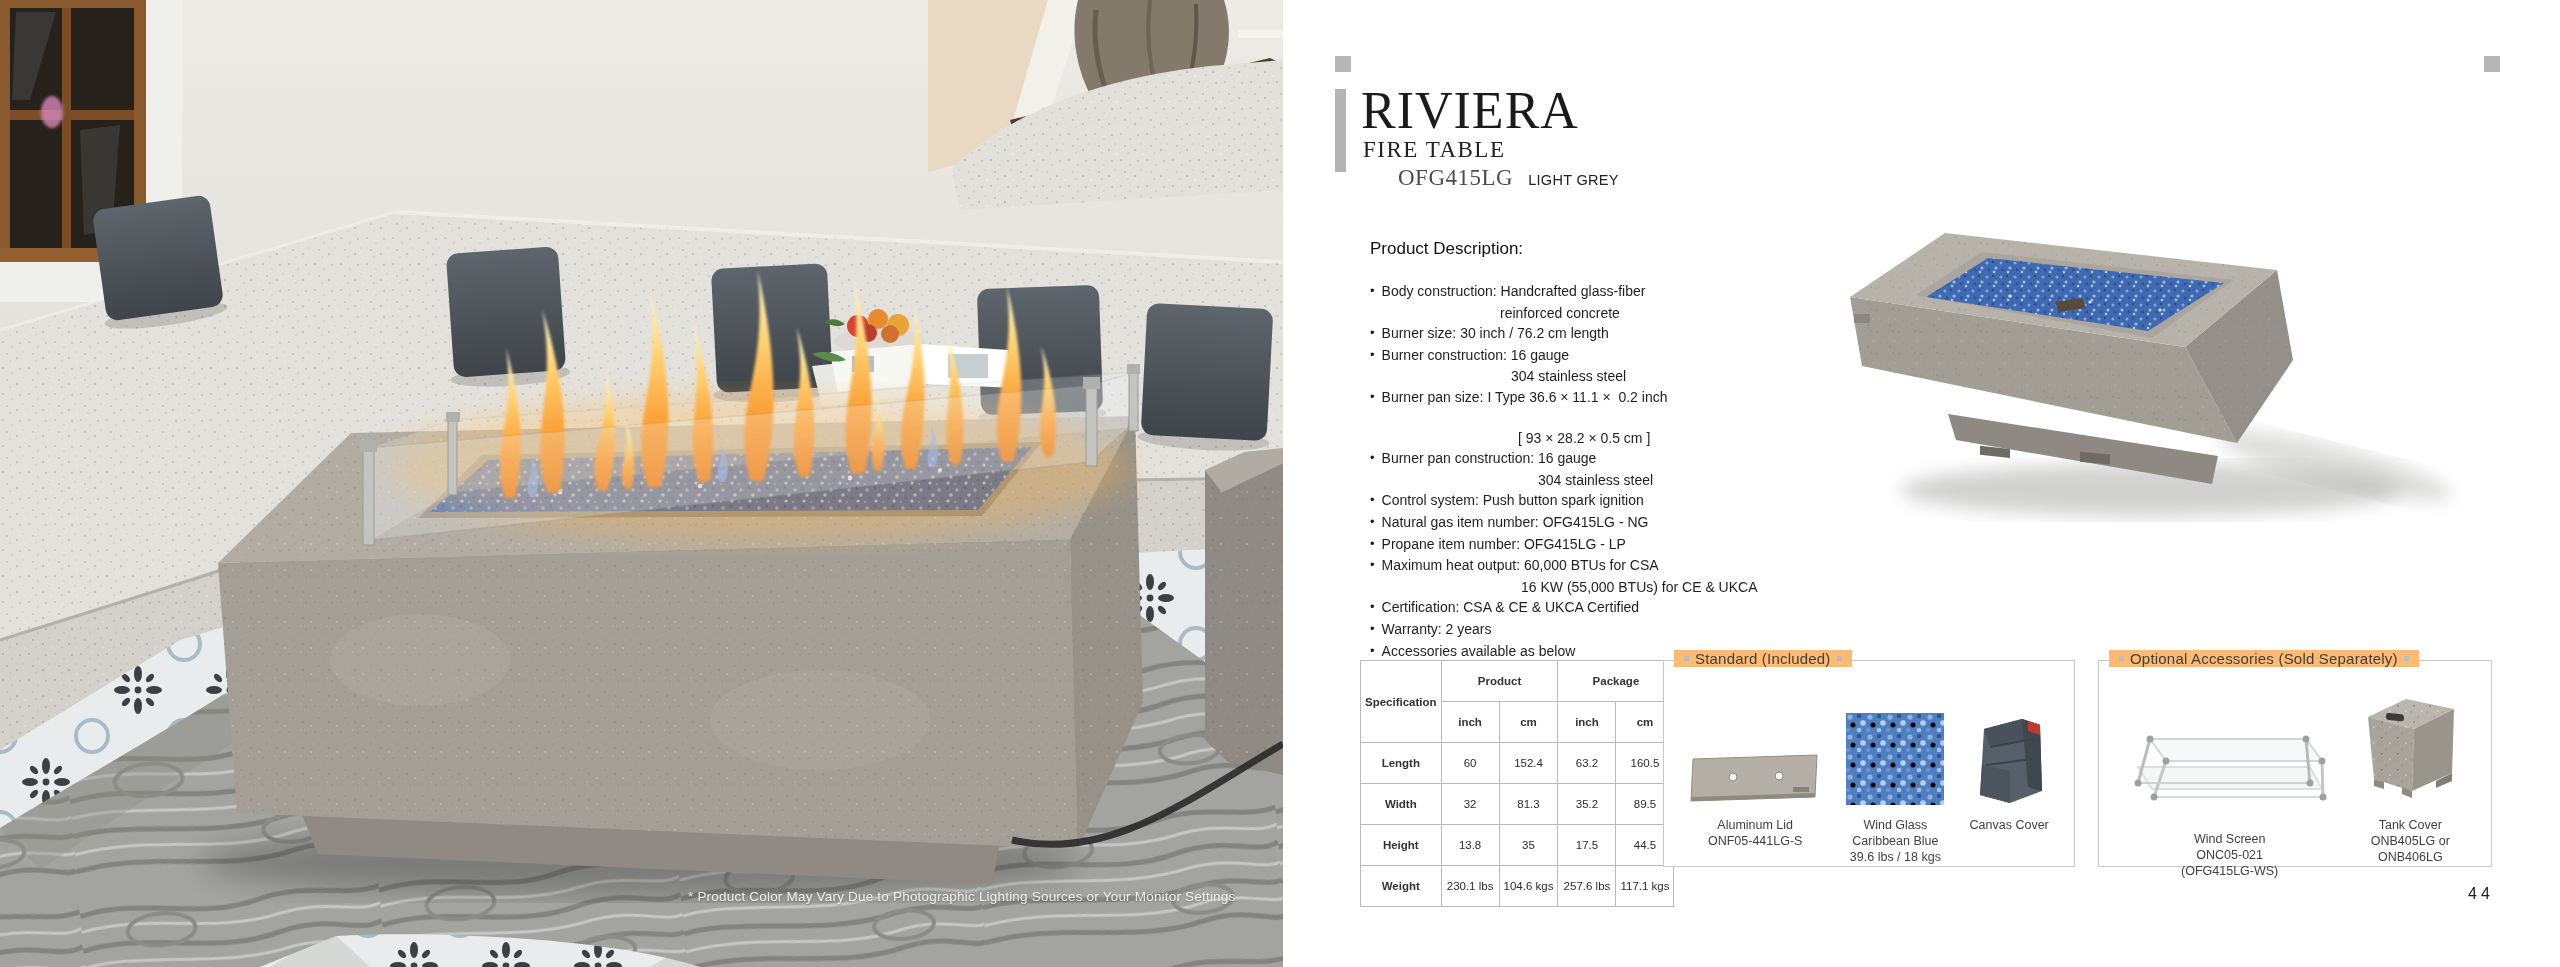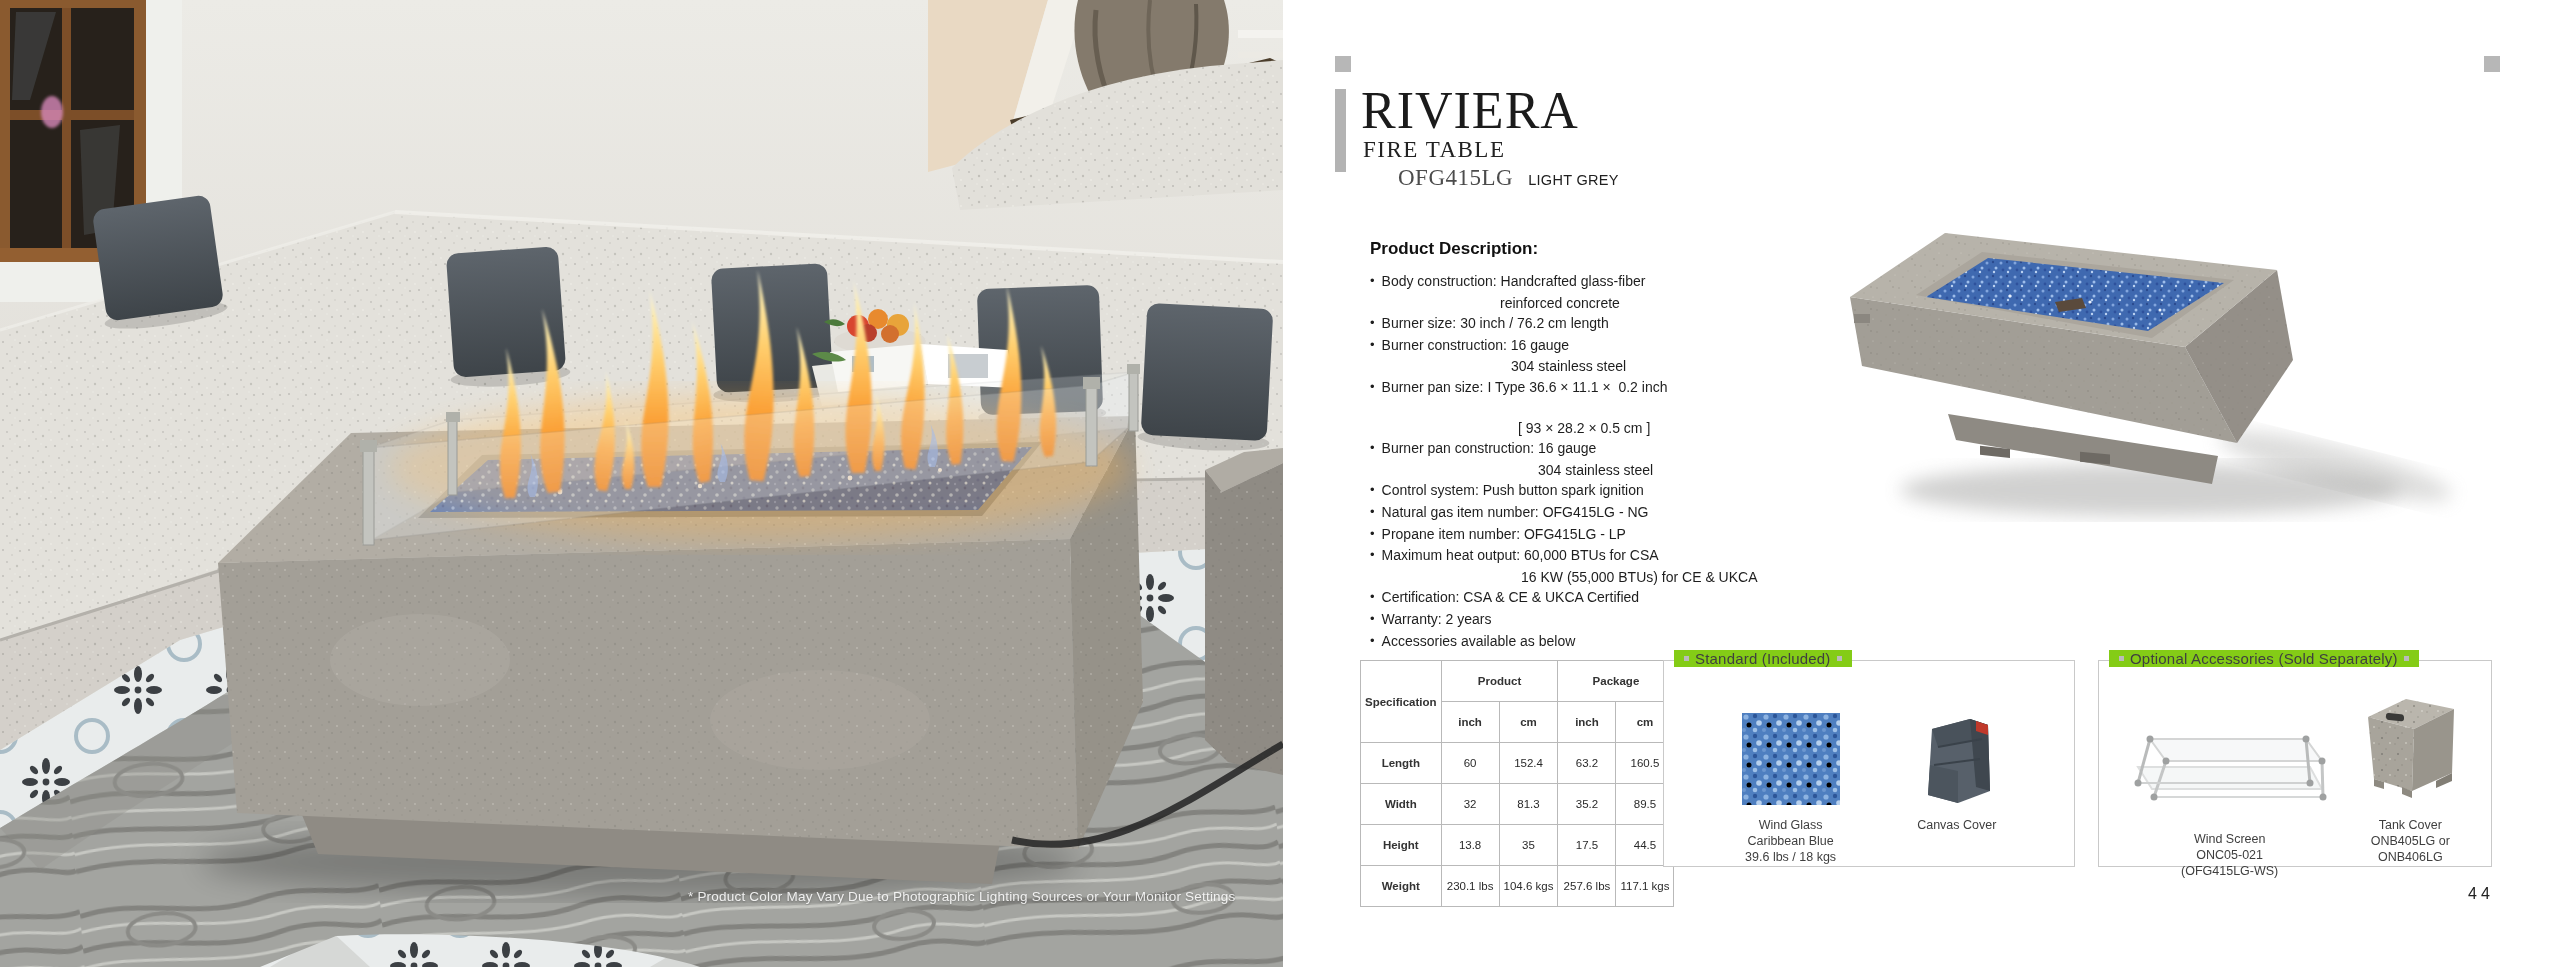--- a/index.html
+++ b/index.html
@@ -13,36 +13,36 @@
   .deco-square{position:absolute;width:16px;height:16px;background:#b7b7b7;}
   #title-bar{position:absolute;left:1335px;top:89px;width:11px;height:83px;background:#b3b3b3;}
   #title{position:absolute;left:1361px;top:84px;font-family:"Liberation Serif",serif;
          font-size:52px;line-height:54px;color:#1b1b1b;letter-spacing:1px;}
   #subtitle{position:absolute;left:1363px;top:137px;font-family:"Liberation Serif",serif;
          font-size:23px;letter-spacing:1.5px;color:#222;}
   #sku-row{position:absolute;left:1363px;top:165px;display:flex;align-items:baseline;margin-left:35px;}
   #sku{font-family:"Liberation Serif",serif;font-size:23px;color:#4c4c4c;letter-spacing:.5px;}
   #color-name{font-size:14.5px;color:#202020;margin-left:15px;letter-spacing:.3px;}
   #desc{position:absolute;left:1370px;top:239px;width:440px;}
-  #desc-heading{font-weight:bold;font-size:17px;margin-bottom:12px;color:#111;}
+  #desc-heading{font-weight:normal;font-size:17px;margin-bottom:22px;color:#111;}
   .dline{font-size:14px;line-height:20.6px;color:#1e1e1e;white-space:pre;}
   .b::before{content:"•";margin-right:7px;font-size:13px;position:relative;top:-1px;color:#1e1e1e;}
   .p130{padding-left:130px;} .p141{padding-left:141px;} .p148{padding-left:148px;margin-top:19px;}
   .p168{padding-left:168px;} .p151{padding-left:151px;}
   
   #spec{position:absolute;left:1360px;top:660px;border-collapse:collapse;}
   #spec td{border:1px solid #b9b9b9;font-size:11.5px;text-align:center;padding:9px 4px;
            height:22px;color:#2a2a2a;min-width:49px;}
   #spec td.hd{font-weight:bold;color:#333;}
   #spec td.lbl{font-weight:bold;color:#333;width:66px;}
   
   .acc-box{position:absolute;border:1px solid #c9c9c9;background:#fff;}
   #std-box{left:1663px;top:660px;width:410px;height:205px;}
   #opt-box{left:2098px;top:660px;width:392px;height:205px;}
-  .legend{position:absolute;top:-11px;left:10px;background:#84cc16;padding:0 4px;font-size:15px;
+  .legend{position:absolute;top:-11px;left:10px;background:#fdba74;padding:0 4px;font-size:15px;
           color:#3f3f3f;letter-spacing:.2px;display:flex;align-items:center;}
   .legend::before,.legend::after{content:"";display:inline-block;width:5px;height:5px;
           background:#bbbbbb;margin:0 6px;}
   .acc-items{display:flex;width:100%;height:100%;justify-content:space-evenly;align-items:flex-start;padding-top:22px;box-sizing:border-box;}
   .acc-item{display:flex;flex-direction:column;align-items:center;}
   .img-slot{height:122px;display:flex;align-items:flex-end;justify-content:center;}
   .cap{font-size:12.5px;line-height:16px;color:#3f3f3f;text-align:center;margin-top:12px;}
   #page-number{position:absolute;left:2468px;top:885px;font-size:16px;letter-spacing:4px;color:#222;}
   #render{position:absolute;left:1830px;top:218px;}
 </style>
@@ -417,20 +417,35 @@
     <td>117.1 kgs</td>
   </tr>
 </tbody>
     </table>
 
 <div id="std-box" class="acc-box">
   <span class="legend">Standard (Included)</span>
   <div class="acc-items">
     <div class="acc-item">
       <div class="img-slot">
+        <svg width="132" height="52" viewBox="0 0 132 52">
+          <polygon points="4,6 128,2 126,44 2,48" fill="#b3afa6" stroke="#918d84" stroke-width="1"></polygon>
+          <polygon points="2,44 126,40 126,44 2,48" fill="#8e8a81"></polygon>
+          <circle cx="44" cy="24" r="4" fill="#f3f2ee" stroke="#8e8a81"></circle>
+          <circle cx="90" cy="23" r="4" fill="#f3f2ee" stroke="#8e8a81"></circle>
+          <rect x="104" y="34" width="16" height="5" fill="#87837a"></rect>
+        </svg>
+      </div>
+      <div class="cap">
+        <div>Aluminum Lid</div>
+        <div>ONF05-441LG-S</div>
+      </div>
+    </div>
+    <div class="acc-item">
+      <div class="img-slot">
         <svg width="98" height="92" viewBox="0 0 98 92">
           <defs>
             <pattern id="fgl" width="20" height="20" patternUnits="userSpaceOnUse">
               <rect width="20" height="20" fill="#4f7fc0"></rect>
               <circle cx="4" cy="4" r="2.6" fill="#8db3e2"></circle>
               <circle cx="13" cy="3" r="2.2" fill="#2c5598"></circle>
               <circle cx="17" cy="10" r="2.8" fill="#b7d0ee"></circle>
               <circle cx="7" cy="12" r="2.5" fill="#336
 0a8"></circle>
               <circle cx="13" cy="17" r="2.3" fill="#9ec0e8"></circle>

